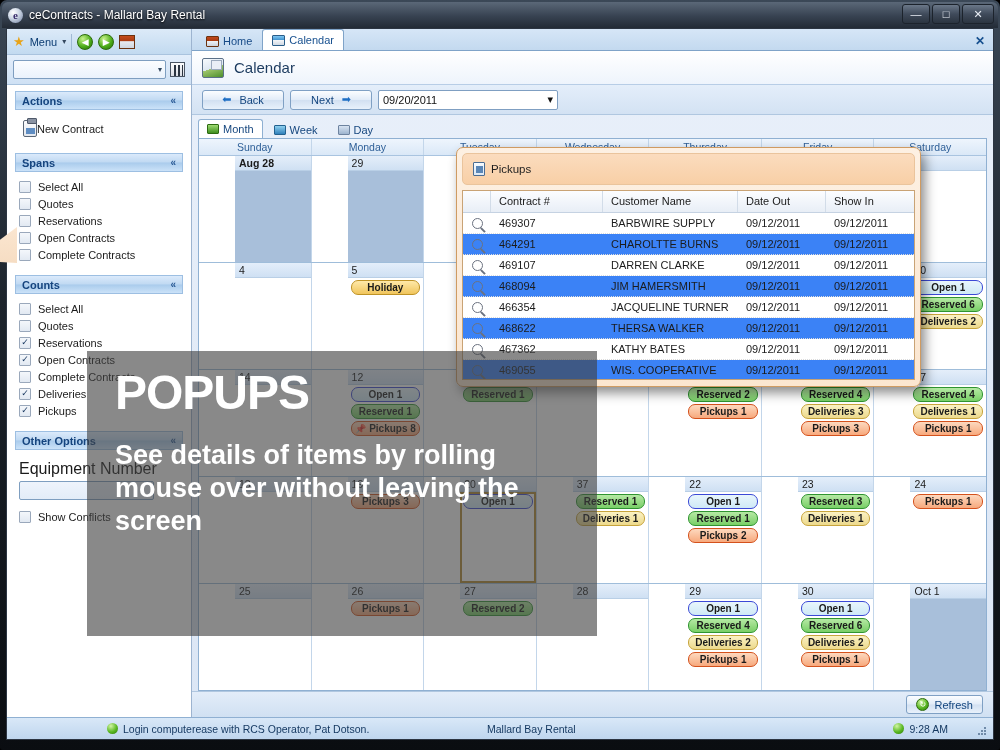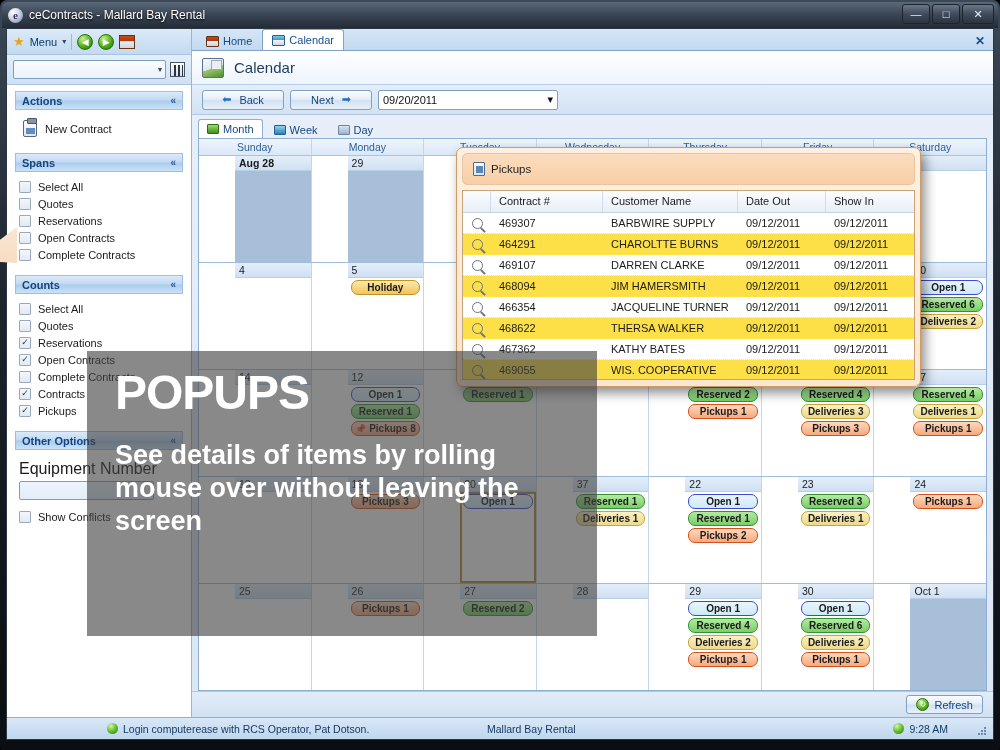--- a/index.html
+++ b/index.html
@@ -104,21 +104,21 @@
   .grp-hdr {
     height:19px; margin:6px 8px 0 8px;
     background:linear-gradient(180deg,#dbeafb 0%,#c0d9f2 49%,#a9cbec 51%,#cbe2f8 100%);
     border:1px solid #9dbfe2;
     display:flex; align-items:center; justify-content:space-between;
     padding:0 6px;
     font-weight:bold; color:#15447e; font-size:11px;
   }
   .grp-hdr .chev { font-size:10px; color:#2b5b96; font-weight:bold; }
   .grp-body { padding:6px 10px 2px 12px; }
-  .act-row { display:flex; align-items:center; gap:8px; padding:4px 0 4px 4px; }
+  .act-row { display:flex; align-items:center; gap:0; padding:4px 0 4px 4px; }
   .clip-ico {
     width:14px;height:17px;
     background:linear-gradient(180deg,#fcfcfd 0%,#e3e7ee 100%);
     border:1px solid #5a6675; border-radius:2px; position:relative;
   }
   .clip-ico::before{content:"";position:absolute;left:3px;top:-3px;width:8px;height:4px;
     background:#8a93a3;border:1px solid #4f596a;border-radius:1px;}
   .clip-ico::after{content:"";position:absolute;left:2px;bottom:2px;width:9px;height:6px;
     background:#5f8dc2;}
   .act-lbl { color:#1b1b1b; font-size:11px; }
@@ -279,21 +279,21 @@
     border:1px solid #4a6d93; border-radius:1px; position:relative;}
   .pt-ico::after{content:"";position:absolute;left:2px;top:3px;width:7px;height:7px;background:#5a86b6;}
   .ptable { margin-top:5px; background:#fff; border:1px solid #c9a375; height:190px; overflow:hidden; }
   .pthead { display:flex; height:22px;
     background:linear-gradient(180deg,#fcfdff 0%,#e8eef6 100%);
     border-bottom:1px solid #c5d2e2; }
   .pth { font-size:11px; color:#1b1b1b; line-height:21px; padding-left:8px;
     border-right:1px solid #d2dce8; }
   .c0{width:28px;padding-left:0;} .c1{width:112px;} .c2{width:135px;} .c3{width:88px;} .c4{flex:1;border-right:none;}
   .ptr { display:flex; height:21px; align-items:center; border-bottom:1px dotted #dcdcdc; }
-  .ptr.alt { background:#fde047; }
+  .ptr.alt { background:#3b82f6; }
   .ptd { font-size:11px; color:#1b1b1b; padding-left:8px; overflow:hidden; white-space:nowrap; }
   .mag { width:28px; display:flex; align-items:center; justify-content:center; }
   .mag-g { width:11px;height:11px;border:1.6px solid #6b7280;border-radius:50%;position:relative; }
   .mag-g::after{content:"";position:absolute;right:-4px;bottom:-3px;width:6px;height:1.8px;background:#6b7280;transform:rotate(45deg);}
   .tail {
     position:absolute; left:-34px; top:198px; width:44px; height:36px;
     background:linear-gradient(180deg,#fbe6d0 0%,#f6ddc3 100%);
     clip-path:polygon(100% 0,100% 100%,0 92%);
     z-index:39;
   }
@@ -409,21 +409,21 @@
               <div class="chk-row">
                 <span class="chk">✓</span>
                 <span class="chk-lbl">Open Contracts</span>
               </div>
               <div class="chk-row">
                 <span class="chk off">✓</span>
                 <span class="chk-lbl">Complete Contracts</span>
               </div>
               <div class="chk-row">
                 <span class="chk">✓</span>
-                <span class="chk-lbl">Contracts</span>
+                <span class="chk-lbl">Deliveries</span>
               </div>
               <div class="chk-row">
                 <span class="chk">✓</span>
                 <span class="chk-lbl">Pickups</span>
               </div>
             </div>
           </div>
 
           <div class="grp">
             <div class="grp-hdr">

